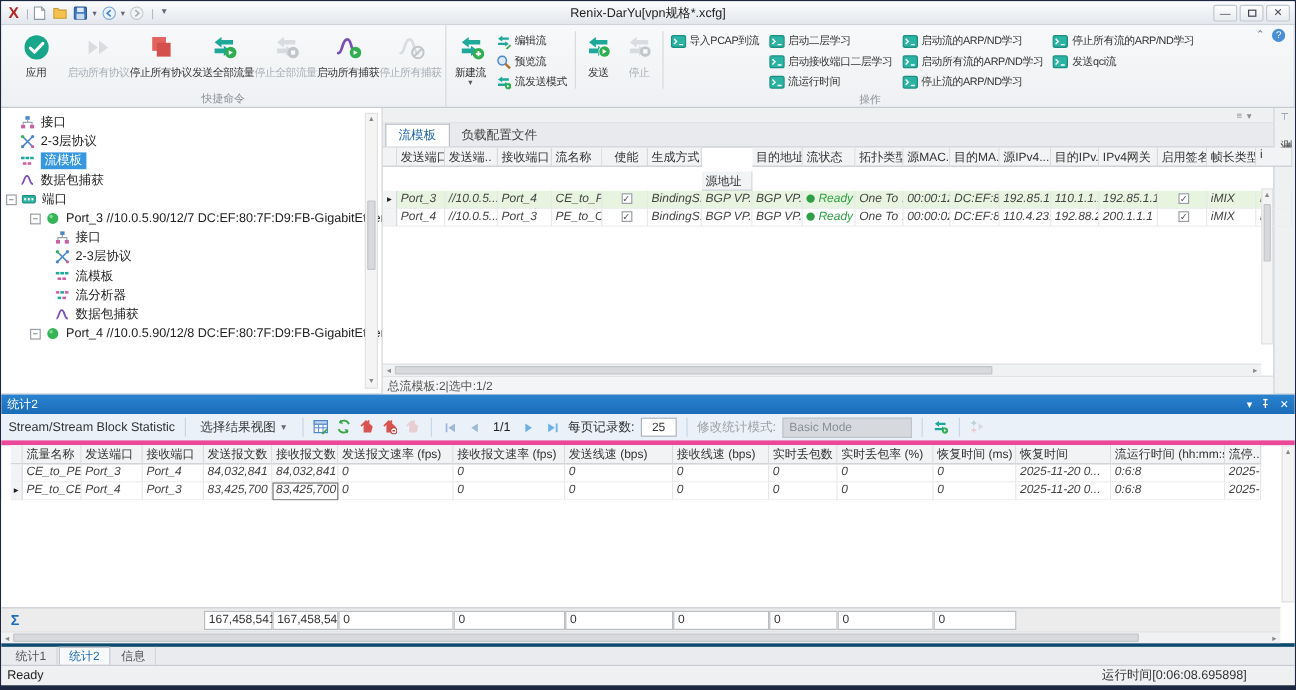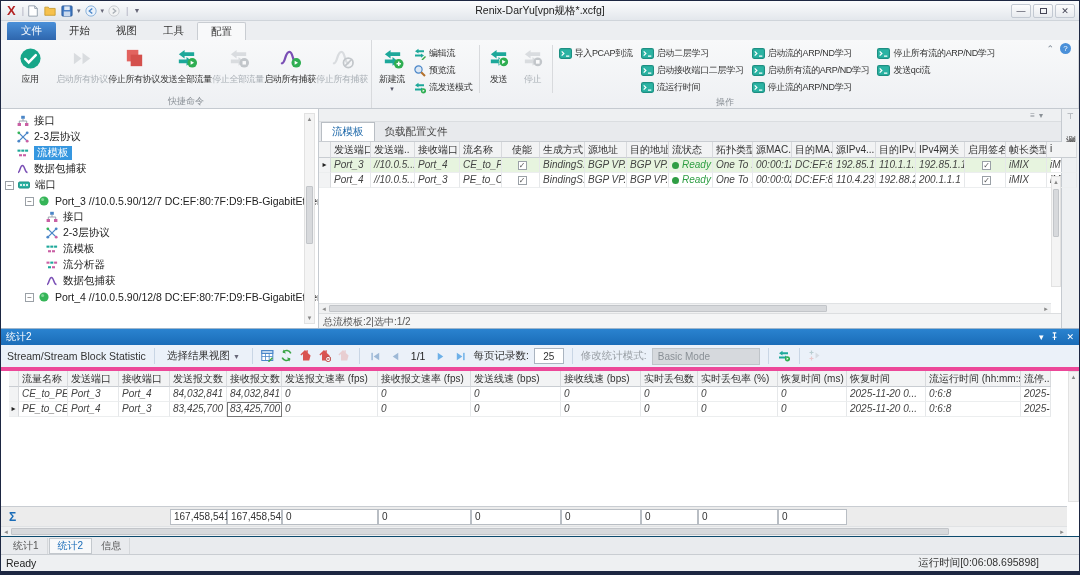--- a/index.html
+++ b/index.html
@@ -110,21 +110,21 @@
   .stab.active { background:#ddecf9; border:1px solid #86b7e0; border-bottom:none; color:#1a2a36; }
   .statsgrid { flex:1; display:flex; flex-direction:column; min-height:0; position:relative; padding-right:12px; }
   .statsgrid .ghead { margin-left:8px; }
   .statsgrid .trow { margin-left:8px; }
   .sumrow { height:20px; background:#ececec; border-top:1px solid #c9cdd2; display:flex; align-items:center; flex:0 0 auto; }
   .sumlabel { color:#1a6cb8; font-weight:bold; font-size:12px; padding-left:8px; }
   .sumcell { height:16px; background:#fff; border:1px solid #b9bec4; font-size:10px; color:#333; padding:1px 0 0 3px; flex:0 0 auto; }
   .stats-vs { top:0px; bottom:34px; right:0; width:11px; }
 
   
-  .docktabs { height:18px; background:#e9ebee; border-top:1px solid #0c4a6e; display:flex; align-items:center; padding-left:4px; gap:1px; flex:0 0 auto; }
+  .docktabs { height:18px; background:#e9ebee; border-top:3px solid #0c4a6e; display:flex; align-items:center; padding-left:4px; gap:1px; flex:0 0 auto; }
   .dtab { height:16px; padding:0 8px; display:flex; align-items:center; font-size:10px; color:#555; border-right:1px solid #d5d8db; }
   .dtab.active { background:#f8f9fa; border:1px solid #c3c8cd; color:#1a6cb8; }
   .statusbar { height:17px; background:#eef0f2; border-top:1px solid #c9cdd2; display:flex; align-items:center; font-size:10.5px; color:#222; padding:0 40px 0 5px; flex:0 0 auto; }
   .statusbar .runtime { margin-left:auto; color:#333; }
 </style>
 </head>
 <body>
 
 <div class="window">
 
@@ -170,29 +170,20 @@
     <div class="wtitle">Renix-DarYu[vpn规格*.xcfg]</div>
     <div class="winctrl">
       <span class="wbtn">—</span>
       <span class="wbtn">
           <span class="sq"></span>
         </span>
       <span class="wbtn">✕</span>
     </div>
   </div>
 
-  <div class="menurow">
-    <div class="filetab">文件</div>
-    <div id="menu-tabs" style="display:flex;">
-        <div class="mtab">开始</div>
-        <div class="mtab">视图</div>
-        <div class="mtab">工具</div>
-        <div class="mtab active">配置</div>
-      </div>
-  </div>
 
   <div class="ribbon">
     <div class="rgroup">
       <div class="rgroup-content" id="quick-buttons">
           <div class="bigbtn">
             <span class="bicon">
               <svg viewBox="0 0 24 24">
                 <circle cx="12" cy="12" r="10.5" fill="#17a689"></circle>
                 <path d="M6.5,12.5 l3.6,3.6 L17.5,8.5" stroke="#fff" stroke-width="2.6" fill="none" stroke-linecap="round"></path>
               </svg>
@@ -583,21 +574,21 @@
         </div>
       <div class="gridwrap">
         <div class="ghead" id="flow-head">
             <div class="hcell" style="width: 12px;"></div>
             <div class="hcell" style="width: 40px;">发送端口</div>
             <div class="hcell" style="width: 44px;">发送端..</div>
             <div class="hcell" style="width: 45px;">接收端口</div>
             <div class="hcell" style="width: 42px;">流名称</div>
             <div class="hcell" style="width: 38px; text-align: center;">使能</div>
             <div class="hcell" style="width: 45px;">生成方式</div>
-            <div class="hcell" style="width: 42px;">源地址</div>
+            <div class="hcell" style="width: 42px; margin-top: 20px;">源地址</div>
             <div class="hcell" style="width: 42px;">目的地址</div>
             <div class="hcell" style="width: 44px;">流状态</div>
             <div class="hcell" style="width: 40px;">拓扑类型</div>
             <div class="hcell" style="width: 39px;">源MAC...</div>
             <div class="hcell" style="width: 41px;">目的MA...</div>
             <div class="hcell" style="width: 43px;">源IPv4...</div>
             <div class="hcell" style="width: 40px;">目的IPv...</div>
             <div class="hcell" style="width: 49px;">IPv4网关</div>
             <div class="hcell" style="width: 41px;">启用签名</div>
             <div class="hcell" style="width: 41px;">帧长类型</div>

